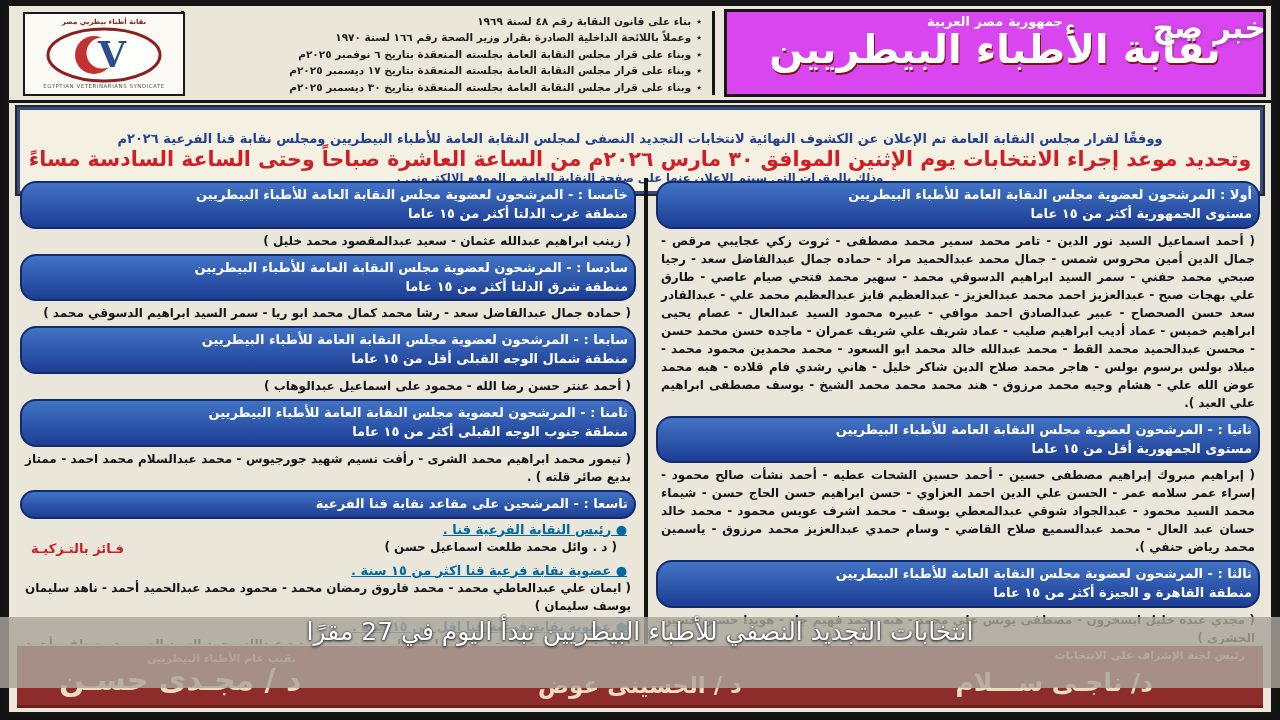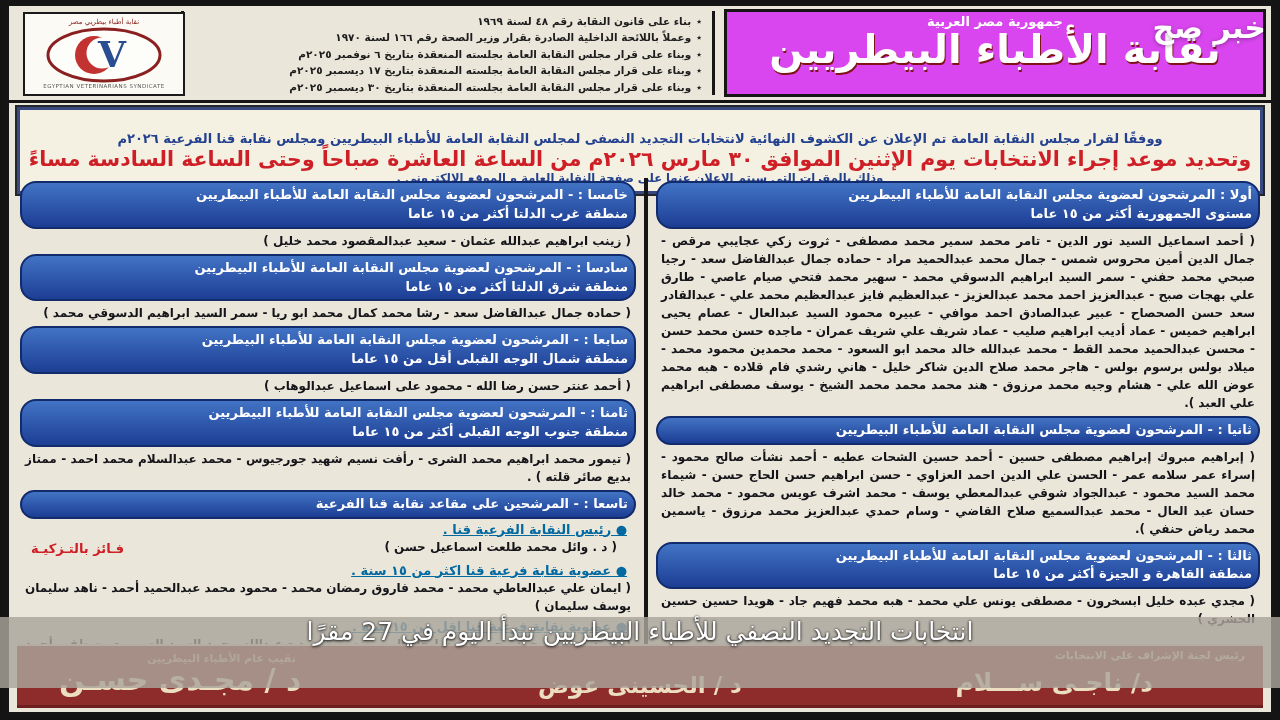--- a/index.html
+++ b/index.html
@@ -9,21 +9,21 @@
 
   
   .mast{position:absolute;top:0;right:0;left:0;height:94px;border-bottom:3px solid #151515;}
   .masthead-red{position:absolute;top:3px;right:5px;width:536px;height:82px;background:#d946ef;border:3px solid #151515;color:#fff;text-align:center;}
   .country{font-size:13px;font-weight:bold;margin-top:2px;letter-spacing:1px;}
   .syndicate{font-size:40px;font-weight:bold;line-height:1.02;text-shadow:1px 2px 0 #7e1418;}
   .legal{position:absolute;top:5px;right:556px;width:512px;height:82px;border-right:3px solid #151515;border-left:3px solid #151515;padding:2px 10px 0 6px;font-size:10.5px;font-weight:bold;color:#1d1d1d;}
   .legal-line{display:flex;gap:5px;line-height:16.4px;white-space:nowrap;}
   .legal .bullet{color:#1d1d1d;}
   .logo-box{position:absolute;top:6px;left:14px;width:158px;height:80px;background:#fbfaf5;border:2px solid #1a1a1a;display:flex;flex-direction:column;align-items:center;justify-content:center;}
-  .logo-top{font-size:7px;color:#8a2020;font-weight:normal;line-height:1;}
+  .logo-top{font-size:7px;color:#8a2020;font-weight:bold;line-height:1;}
   .logo-bottom{font-size:5.5px;color:#555;letter-spacing:.5px;line-height:1;}
 
   
   .banner{position:absolute;top:101px;left:8px;right:8px;height:60px;background:#f4f0e2;border:3px solid #38497f;box-shadow:0 0 0 2px #23262b;text-align:center;padding-top:21px;}
   .banner .l1{color:#23418e;font-size:13px;font-weight:bold;line-height:1.25;}
   .banner .l2{color:#cf1f26;font-size:20.5px;font-weight:bold;line-height:1.2;}
   .banner .l3{color:#23418e;font-size:11.5px;font-weight:bold;line-height:1.2;}
 
   
   .columns{position:absolute;top:172px;right:8px;left:8px;bottom:64px;display:flex;gap:5px;}
@@ -107,20 +107,21 @@
 
       <div class="col col-a">
         <div class="sec-head">
           <div>أولا : المرشحون لعضوية مجلس النقابة العامة للأطباء البيطريين</div>
           <div>مستوى الجمهورية أكثر من ١٥ عاما</div>
         </div>
         <div class="names">( أحمد اسماعيل السيد نور الدين - تامر محمد سمير محمد مصطفى - ثروت زكي عجايبي مرقص - جمال الدين أمين محروس شمس - جمال محمد عبدالحميد مراد - حماده جمال عبدالفاضل سعد - رجيا صبحي محمد حفني - سمر السيد ابراهيم الدسوقي محمد - سهير محمد فتحي صيام عاصي - طارق علي بهجات صبح - عبدالعزيز احمد محمد عبدالعزيز - عبدالعظيم فايز عبدالعظيم محمد علي - عبدالقادر سعد حسن الصحصاح - عبير عبدالصادق احمد موافي - عبيره محمود السيد عبدالعال - عصام يحيى ابراهيم خميس - عماد أديب ابراهيم صليب - عماد شريف علي شريف عمران - ماجده حسن محمد حسن - محسن عبدالحميد محمد القط - محمد عبدالله خالد محمد ابو السعود - محمد محمدين محمود محمد - ميلاد بولس برسوم بولس - هاجر محمد صلاح الدين شاكر خليل - هاني رشدي فام قلاده - هبه محمد عوض الله علي - هشام وجيه محمد مرزوق - هند محمد محمد محمد الشيخ - يوسف مصطفى ابراهيم علي العبد ).</div>
 
         <div class="sec-head">
           <div>ثانيا : - المرشحون لعضوية مجلس النقابة العامة للأطباء البيطريين</div>
+          <div>مستوى الجمهورية أقل من ١٥ عاما</div>
         </div>
         <div class="names">( إبراهيم مبروك إبراهيم مصطفى حسين - أحمد حسين الشحات عطيه - أحمد نشأت صالح محمود - إسراء عمر سلامه عمر - الحسن علي الدين احمد العزاوي - حسن ابراهيم حسن الحاج حسن - شيماء محمد السيد محمود - عبدالجواد شوقي عبدالمعطي يوسف - محمد اشرف عويس محمود - محمد خالد حسان عبد العال - محمد عبدالسميع صلاح القاضي - وسام حمدي عبدالعزيز محمد مرزوق - ياسمين محمد رياض حنفي ).</div>
 
         <div class="sec-head">
           <div>ثالثا : - المرشحون لعضوية مجلس النقابة العامة للأطباء البيطريين</div>
           <div>منطقة القاهرة و الجيزة أكثر من ١٥ عاما</div>
         </div>
         <div class="names">( مجدي عبده خليل ابسخرون - مصطفى يونس علي محمد - هبه محمد فهيم جاد - هويدا حسين حسين الحشري )</div>
 
       </div>

